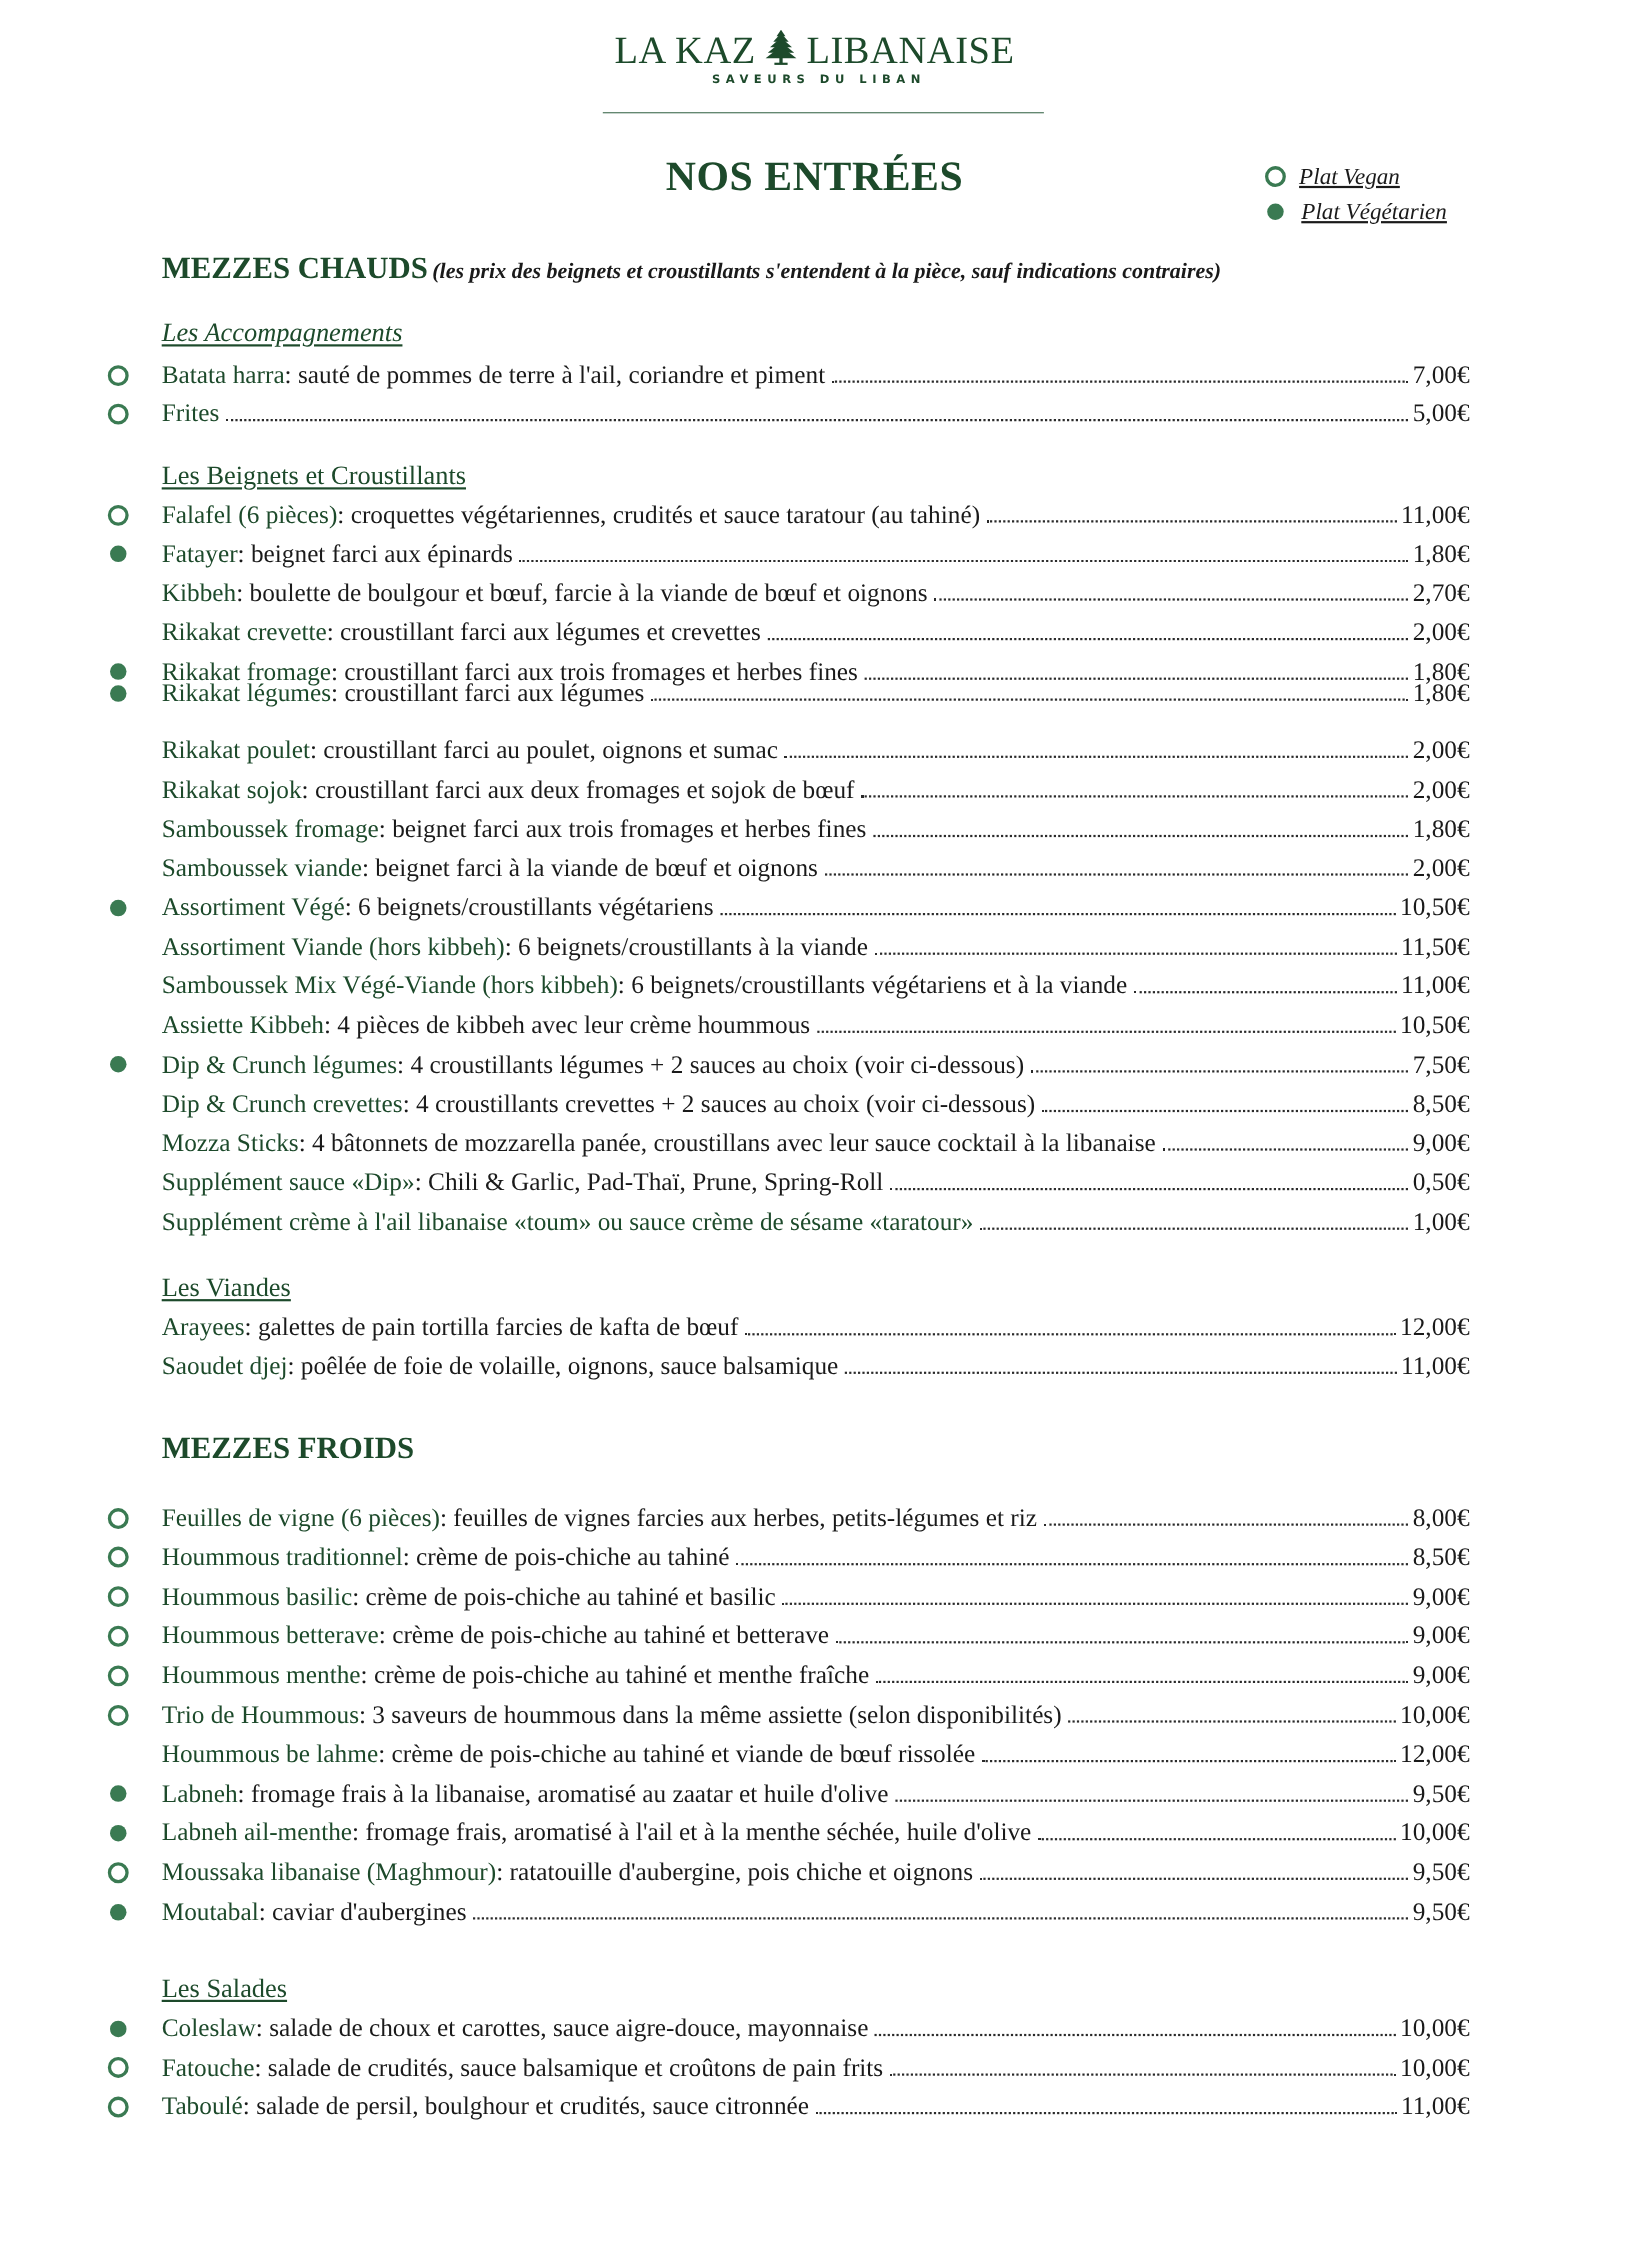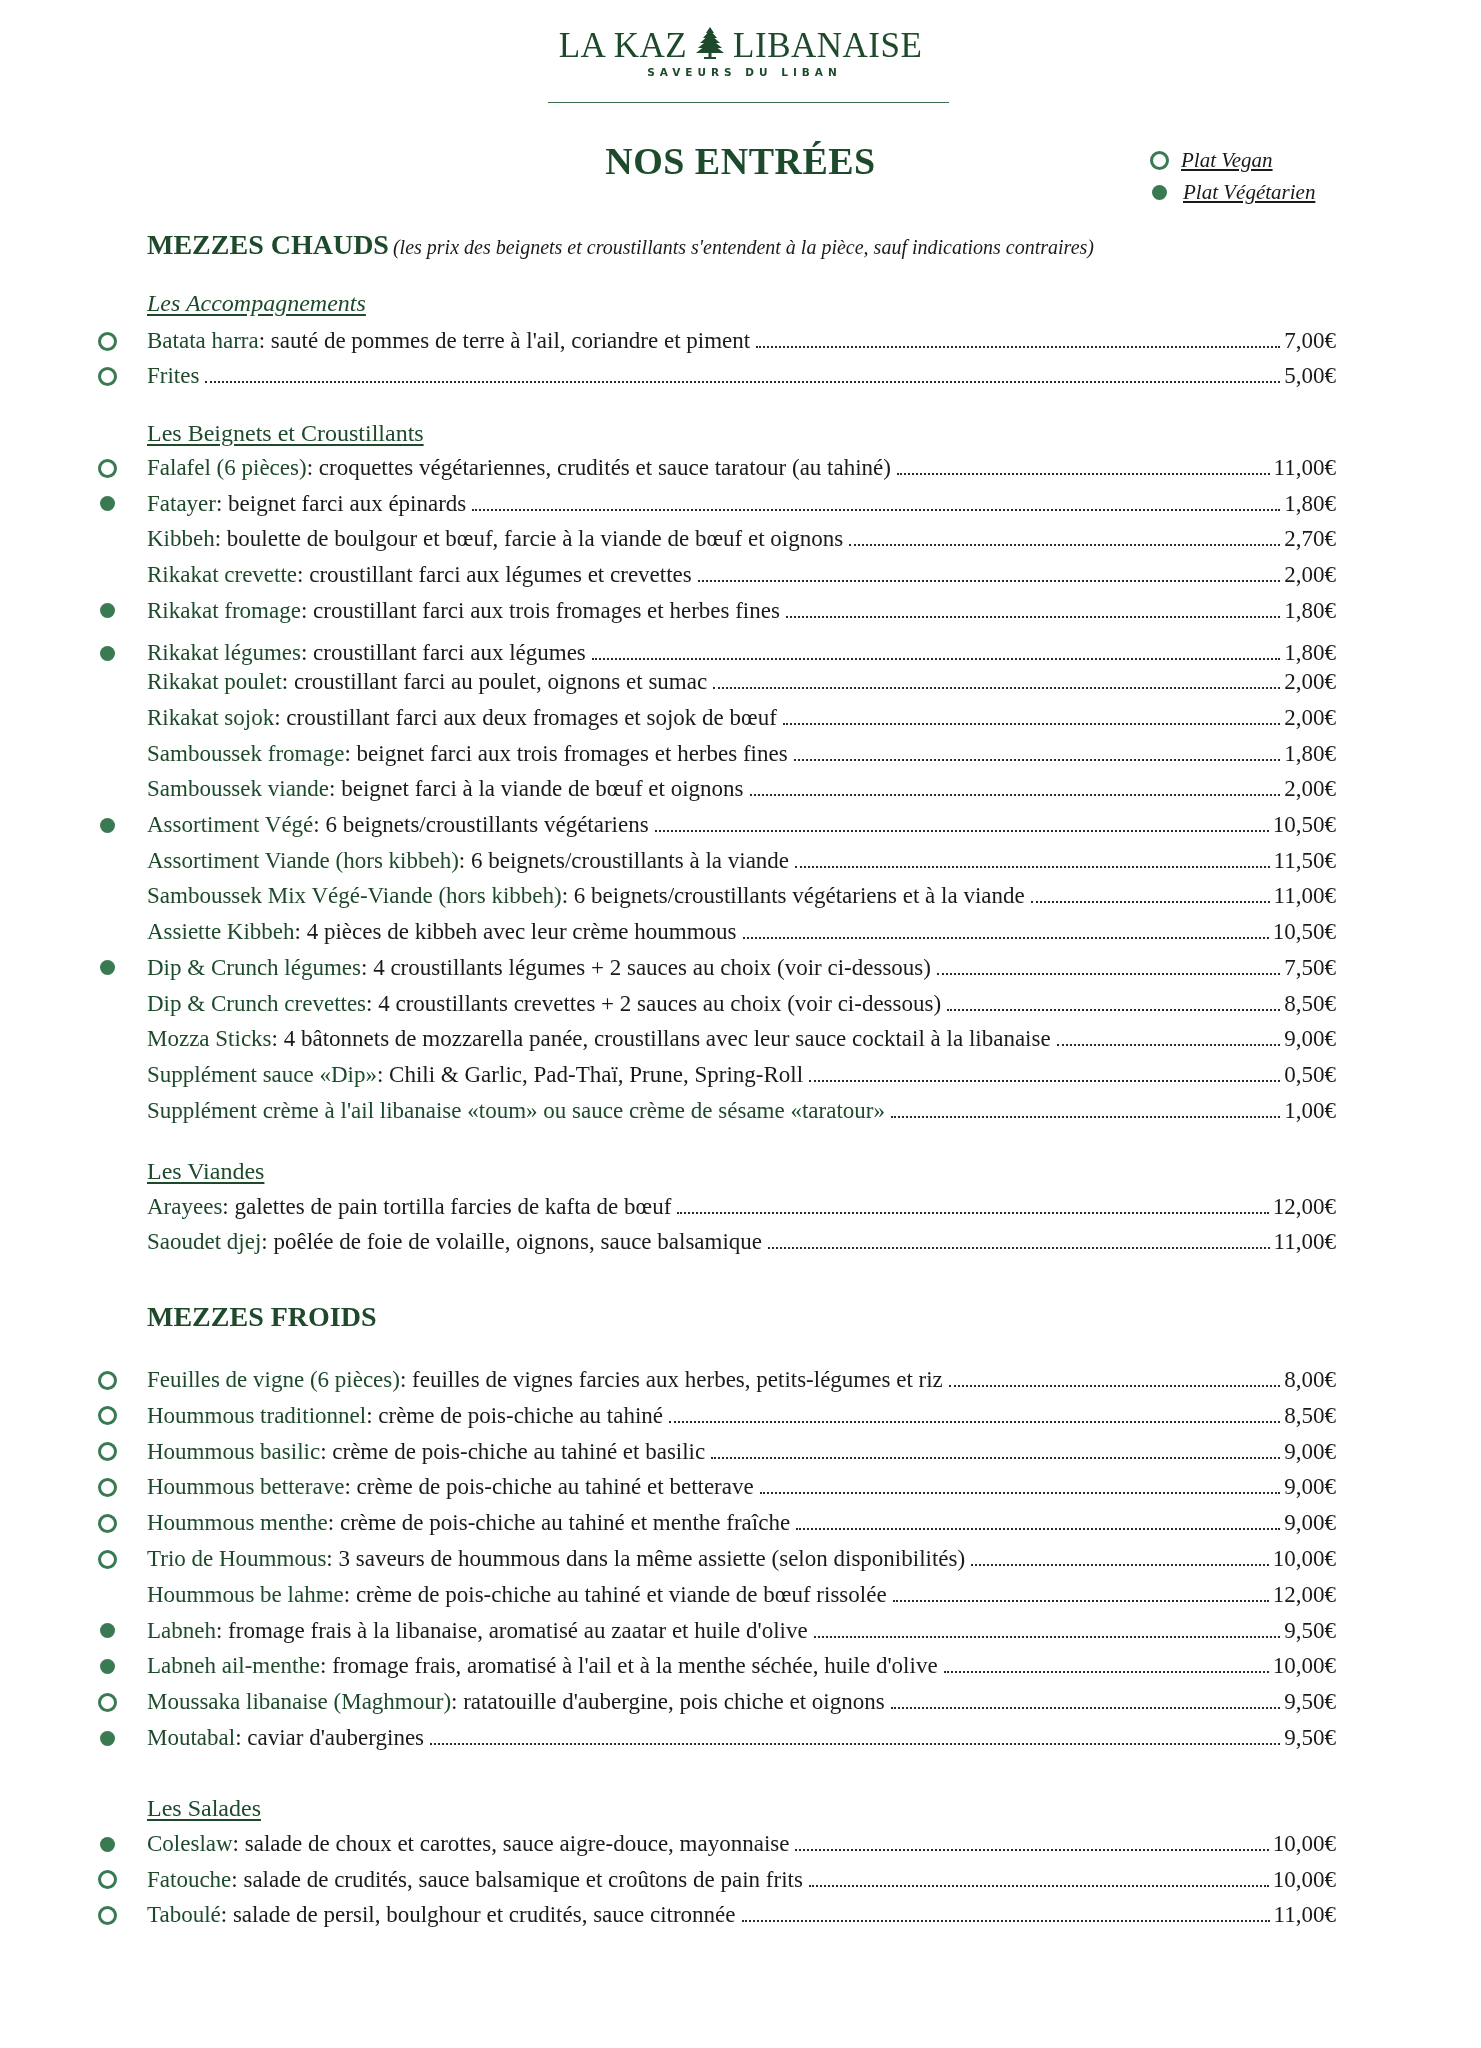--- a/index.html
+++ b/index.html
@@ -12,21 +12,21 @@
   .logo-sub { font-family:"DejaVu Sans",sans-serif; font-weight:bold; font-size:10.5px; letter-spacing:5px; color:#1d4a2b; margin-top:0px; line-height:12px; padding-left:8px; }
   .divider { left:548px; width:401px; top:102px; height:0; border-top:1.5px solid #3f6b4f; }
   .page-title { left:0; width:1481px; top:138px; text-align:center; font-family:"Liberation Serif",serif; font-weight:bold; font-size:38px; color:#1d4a2b; letter-spacing:0.5px; line-height:46px; }
   .legend { left:1150px; top:144px; font-family:"Liberation Serif",serif; font-style:italic; font-size:21px; color:#1a1a1a; line-height:32px;text-decoration:underline; }
   .legend-row { display:flex; align-items:center; gap:12px; }
   .marker { width:14px; height:14px; border-radius:50%; box-sizing:border-box; display:inline-block; }
   .marker.vegan { border:3px solid #3a7a52; background:transparent; width:19px; height:19px; }
   .marker.vege { background:#3a7a52; width:15px; height:15px; margin:0 2px; }
   .marker.none { visibility:hidden; }
   .section-title { left:147px; font-family:"Liberation Serif",serif; font-weight:bold; font-size:28px; color:#1d4a2b; line-height:34px; white-space:nowrap; }
-  .section-note { font-weight:normal; font-style:italic; font-size:20px; color:#1a1a1a; margin-left:4px; }
+  .section-note { font-weight:bold; font-style:italic; font-size:20px; color:#1a1a1a; margin-left:4px; }
   .subhead { left:147px; font-family:"Liberation Serif",serif; font-size:24px; color:#1d4a2b; text-decoration:underline; text-underline-offset:3px; line-height:30px; white-space:nowrap; }
   .item { left:96px; width:1240px; height:32px; display:flex; align-items:flex-end; font-family:"Liberation Serif",serif; font-size:23px; line-height:30px; }
   .item .mk { width:51px; flex:0 0 51px; display:flex; align-items:center; height:30px; padding-left:2px; box-sizing:border-box; }
   .item .name { color:#1d4a2b; white-space:nowrap; }
   .item .desc { color:#1a1a1a; white-space:nowrap; }
   .item .leader { flex:1 1 auto; border-bottom:2px dotted #2a2a2a; margin:0 4px 8px 6px; height:0; min-width:10px; }
   .item .price { color:#1a1a1a; white-space:nowrap; }
 </style>
 </head>
 <body>
@@ -141,21 +141,21 @@
   </div>
 <div class="abs item" style="top: 593.8px;">
     <span class="mk">
       <span class="marker vege"></span>
     </span>
     <span class="name">Rikakat fromage</span>
     <span class="desc"> : croustillant farci aux trois fromages et herbes fines</span>
     <span class="leader"></span>
     <span class="price">1,80€</span>
   </div>
-<div class="abs item" style="top: 636px;">
+<div class="abs item" style="top: 613px;">
     <span class="mk">
       <span class="marker vege"></span>
     </span>
     <span class="name">Rikakat légumes</span>
     <span class="desc"> : croustillant farci aux légumes</span>
     <span class="leader"></span>
     <span class="price">1,80€</span>
   </div>
 <div class="abs item" style="top: 665.2px;">
     <span class="mk">

